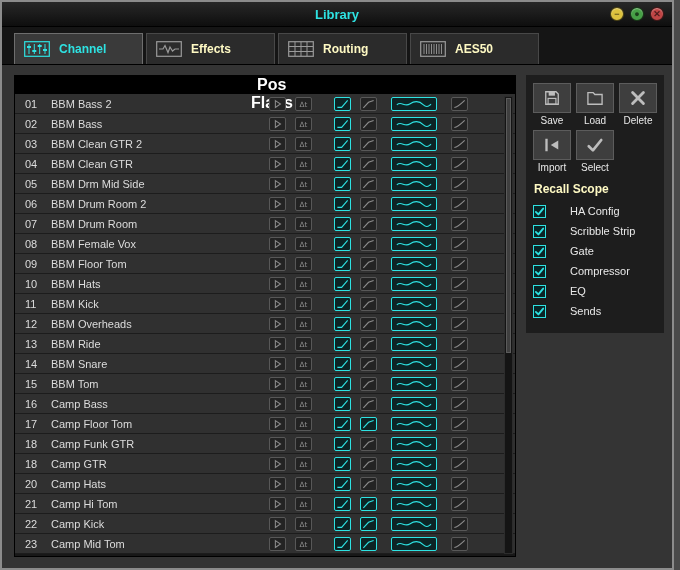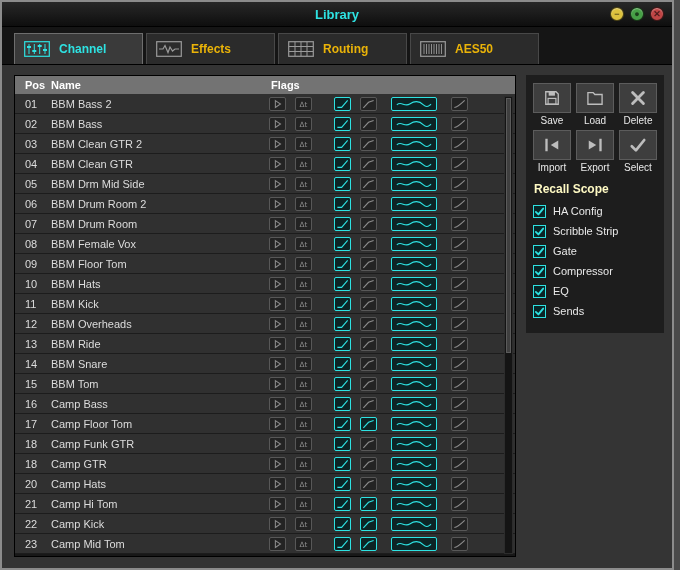--- a/index.html
+++ b/index.html
@@ -54,38 +54,38 @@
     display:flex; align-items:center; gap:9px;
     padding-left:9px;
     color:#9a9a9a;
   }
   .tab.active {
     background:#3a3a3a; border-color:#6e6e6e;
     color:var(--accent);
   }
   .tab-icon { display:flex; align-items:center; }
   .tab-icon svg { display:block; }
-  .tab-label { font-size:12px; font-weight:bold; color:#eab308; }
+  .tab-label { font-size:12px; font-weight:bold; color:#fef9c3; }
   .tab.active .tab-label { color:var(--accent); }
   
   .content {
     flex:1; display:flex; gap:10px;
     padding:10px 8px 0 12px;
   }
   
   .table-panel {
     position:relative;
     width:516px; height:482px;
     background:#181818;
     border:1px solid #000;
   }
   .thead {
-    height:18px; background:#737373;
+    height:18px; background:#000000;
     display:flex; align-items:center;
-    color:#fff; font-size:11px; font-weight:bold;
+    color:#fff; font-size:16px; font-weight:bold;flex-direction:column;
   }
   .rows { height:462px; overflow:hidden; }
   .row {
     height:20px; display:flex; align-items:center;
     background:#303030;
     border-bottom:1px solid #1c1c1c;
     font-size:11px; color:#dcdcdc;
   }
   .cell.pos  { width:36px; padding-left:10px; }
   .cell.name { width:206px; white-space:nowrap; overflow:hidden; }
@@ -126,21 +126,21 @@
     background:#3e3e3e; border:1px solid #5c5c5c;
     color:#bdbdbd;
     display:flex; align-items:center; justify-content:center;
   }
   .icon-box svg { display:block; }
   .action-label { font-size:10px; color:#e8e8e8; }
   .recall-title {
     margin:9px 0 5px 1px;
     font-size:12px; font-weight:bold; color:#fef9c3;
   }
-  .scope-item { display:flex; align-items:center; gap:7px; height:20px; }
+  .scope-item { display:flex; align-items:center; gap:24px; height:20px; }
   .checkbox {
     width:13px; height:13px;
     border:1px solid var(--accent);
     background:#0a2627;
     display:flex; align-items:center; justify-content:center;
   }
   .scope-label { font-size:11px; color:#e8e8e8; }
 </style>
 </head>
 <body>
@@ -1091,29 +1091,20 @@
               <svg viewBox="0 0 24 24" width="20" height="20">
                 <rect x="4" y="4.5" width="2.8" height="15" fill="currentColor"></rect>
                 <path d="M19.5 6.5 L10.5 12 L19.5 17.5 Z" fill="currentColor"></path>
               </svg>
             </span>
             <span class="action-label">Import</span>
           </div>
           <div class="action">
             <span class="icon-box">
               <svg viewBox="0 0 24 24" width="20" height="20">
-                <path d="M4.5 6.5 L13.5 12 L4.5 17.5 Z" fill="currentColor"></path>
-                <rect x="17.2" y="4.5" width="2.8" height="15" fill="currentColor"></rect>
-              </svg>
-            </span>
-            <span class="action-label">Export</span>
-          </div>
-          <div class="action">
-            <span class="icon-box">
-              <svg viewBox="0 0 24 24" width="20" height="20">
                 <path d="M4.5 13.5 L9.5 18.5 L19.5 6" fill="none" stroke="currentColor" stroke-width="3.2" stroke-linecap="round" stroke-linejoin="round"></path>
               </svg>
             </span>
             <span class="action-label">Select</span>
           </div>
         </div>
       <div class="recall-title">Recall Scope</div>
       <div class="scope-list" id="scope-list">
           <div class="scope-item">
             <span class="checkbox">

